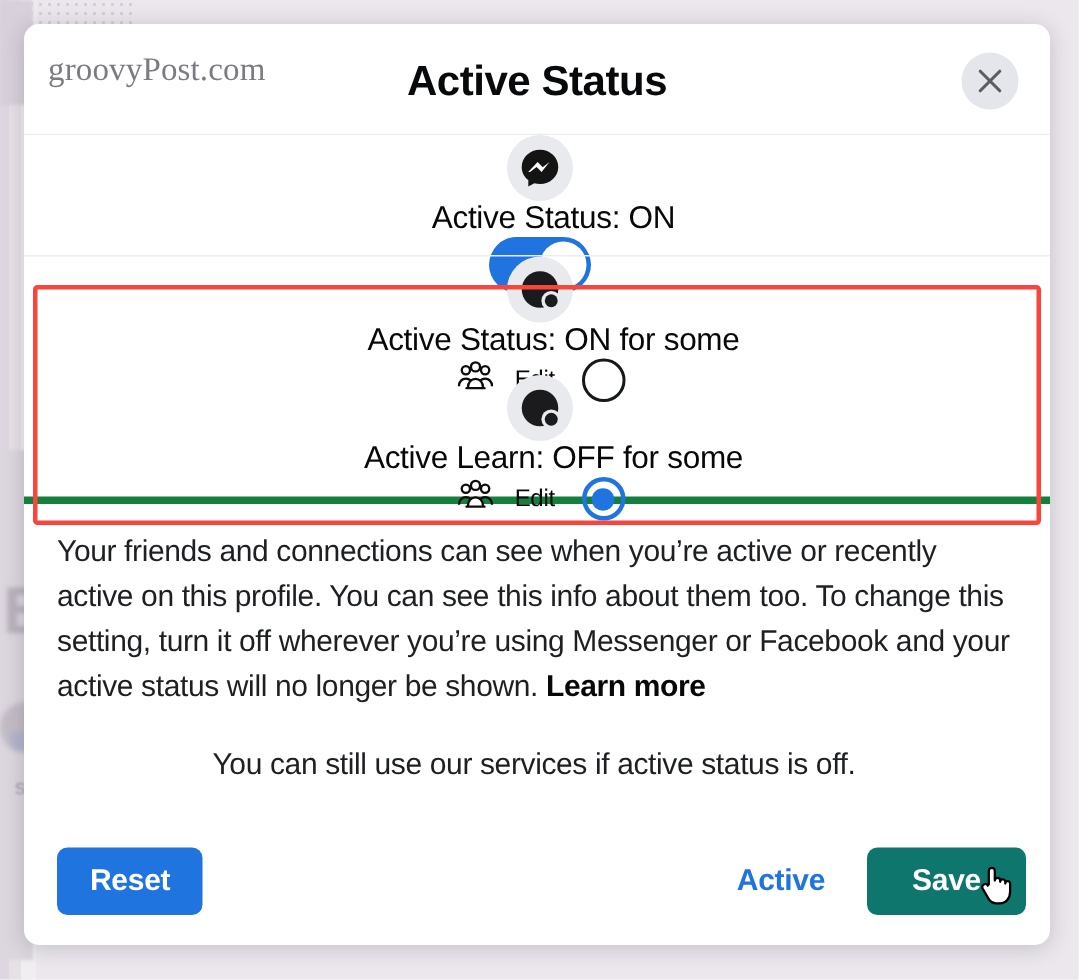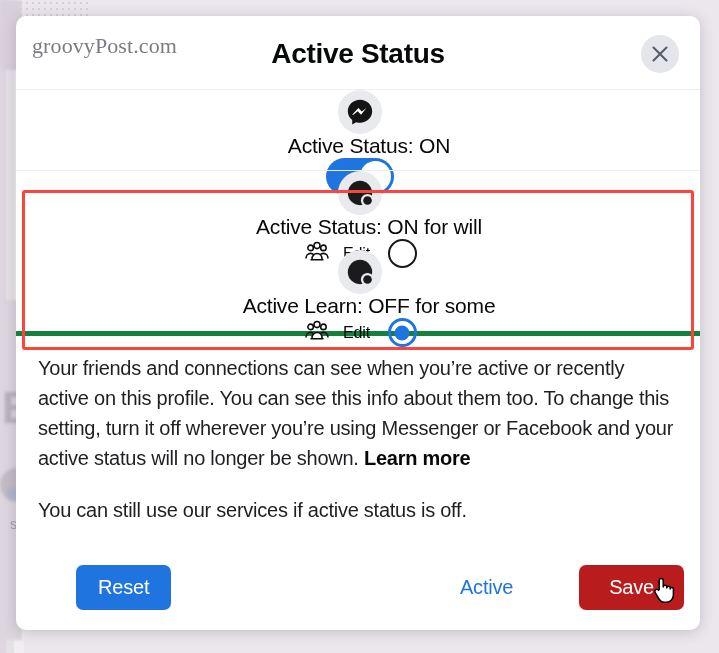--- a/index.html
+++ b/index.html
@@ -238,57 +238,56 @@
     line-height: 30px;
     color: #1d1f22;
     letter-spacing: -.25px;
   }
   #learn-more {
     font-weight: 700;
     color: #080809;
     text-decoration: none;
     cursor: pointer;
   }
-  #body-secondary { margin-top: 22px; }
+  #body-secondary { margin-top: 22px; text-align: center; }
 
   
   #modal-footer {
     position: absolute;
     left: 0; right: 0;
     bottom: 0;
     height: 86px;
     display: flex;
     align-items: center;
     padding: 0 22px 0 22px;
     border-radius: 0 0 10px 10px;
   }
   .btn {
     border: none;
     border-radius: 7px;
     font-family: "Liberation Sans", sans-serif;
     font-size: 20px;
-    font-weight: 400;
+    font-weight: 700;
     cursor: pointer;
     letter-spacing: -.2px;
-    margin-left: 38px;
   }
   #reset-button {
     background: #1f74e0;
     color: #fff;
     padding: 11px 22px;
   }
   #footer-spacer { flex: 1 1 auto; }
   #cancel-button {
     background: transparent;
     color: #1f74e0;
     padding: 11px 14px;
     margin-right: 8px;
   }
   #save-button {
-    background: #b91c1c;
+    background: #0f766e;
     color: #fff;
     padding: 11px 30px;
     position: relative;
     right: -6px;
   }
 
   
   #mouse-cursor {
     position: absolute;
     left: 652px;
@@ -342,21 +341,21 @@
   </div>
 
   <div class="option-row" style="border-top:1px solid #eceef0;">
     <span class="opt-icon">
       <svg width="30" height="30" viewBox="0 0 32 32" aria-hidden="true">
         <path d="M16 3a13 13 0 1 0 0 26 13 13 0 0 0 0-26z" fill="#1b1b1d"></path>
         <circle cx="24" cy="24" r="7" fill="#e9eaee"></circle>
         <circle cx="24" cy="24" r="4.6" fill="#1b1b1d"></circle>
       </svg>
     </span>
-    <span class="opt-label">Active Status: ON for will</span>
+    <span class="opt-label">Active Status: ON for some</span>
     <span class="opt-right">
       <span>
         <svg width="28" height="22" viewBox="0 0 30 24" aria-hidden="true">
           <circle cx="8" cy="7.5" r="3" fill="none" stroke="#0c0c0d" stroke-width="1.7"></circle>
           <circle cx="15" cy="5" r="3.3" fill="none" stroke="#0c0c0d" stroke-width="1.7"></circle>
           <circle cx="22" cy="7.5" r="3" fill="none" stroke="#0c0c0d" stroke-width="1.7"></circle>
           <path d="M3 19c0-3.3 2.3-5.5 5-5.5s5 2.2 5 5.5" fill="none" stroke="#0c0c0d" stroke-width="1.7"></path>
           <path d="M17 19c0-3.3 2.3-5.5 5-5.5s5 2.2 5 5.5" fill="none" stroke="#0c0c0d" stroke-width="1.7"></path>
           <path d="M9.5 20c0-3.8 2.4-6.3 5.5-6.3s5.5 2.5 5.5 6.3" fill="#fff" stroke="#0c0c0d" stroke-width="1.7"></path>
           <path d="M8.5 20.5h13" stroke="#0c0c0d" stroke-width="1.7" stroke-linecap="round"></path>

